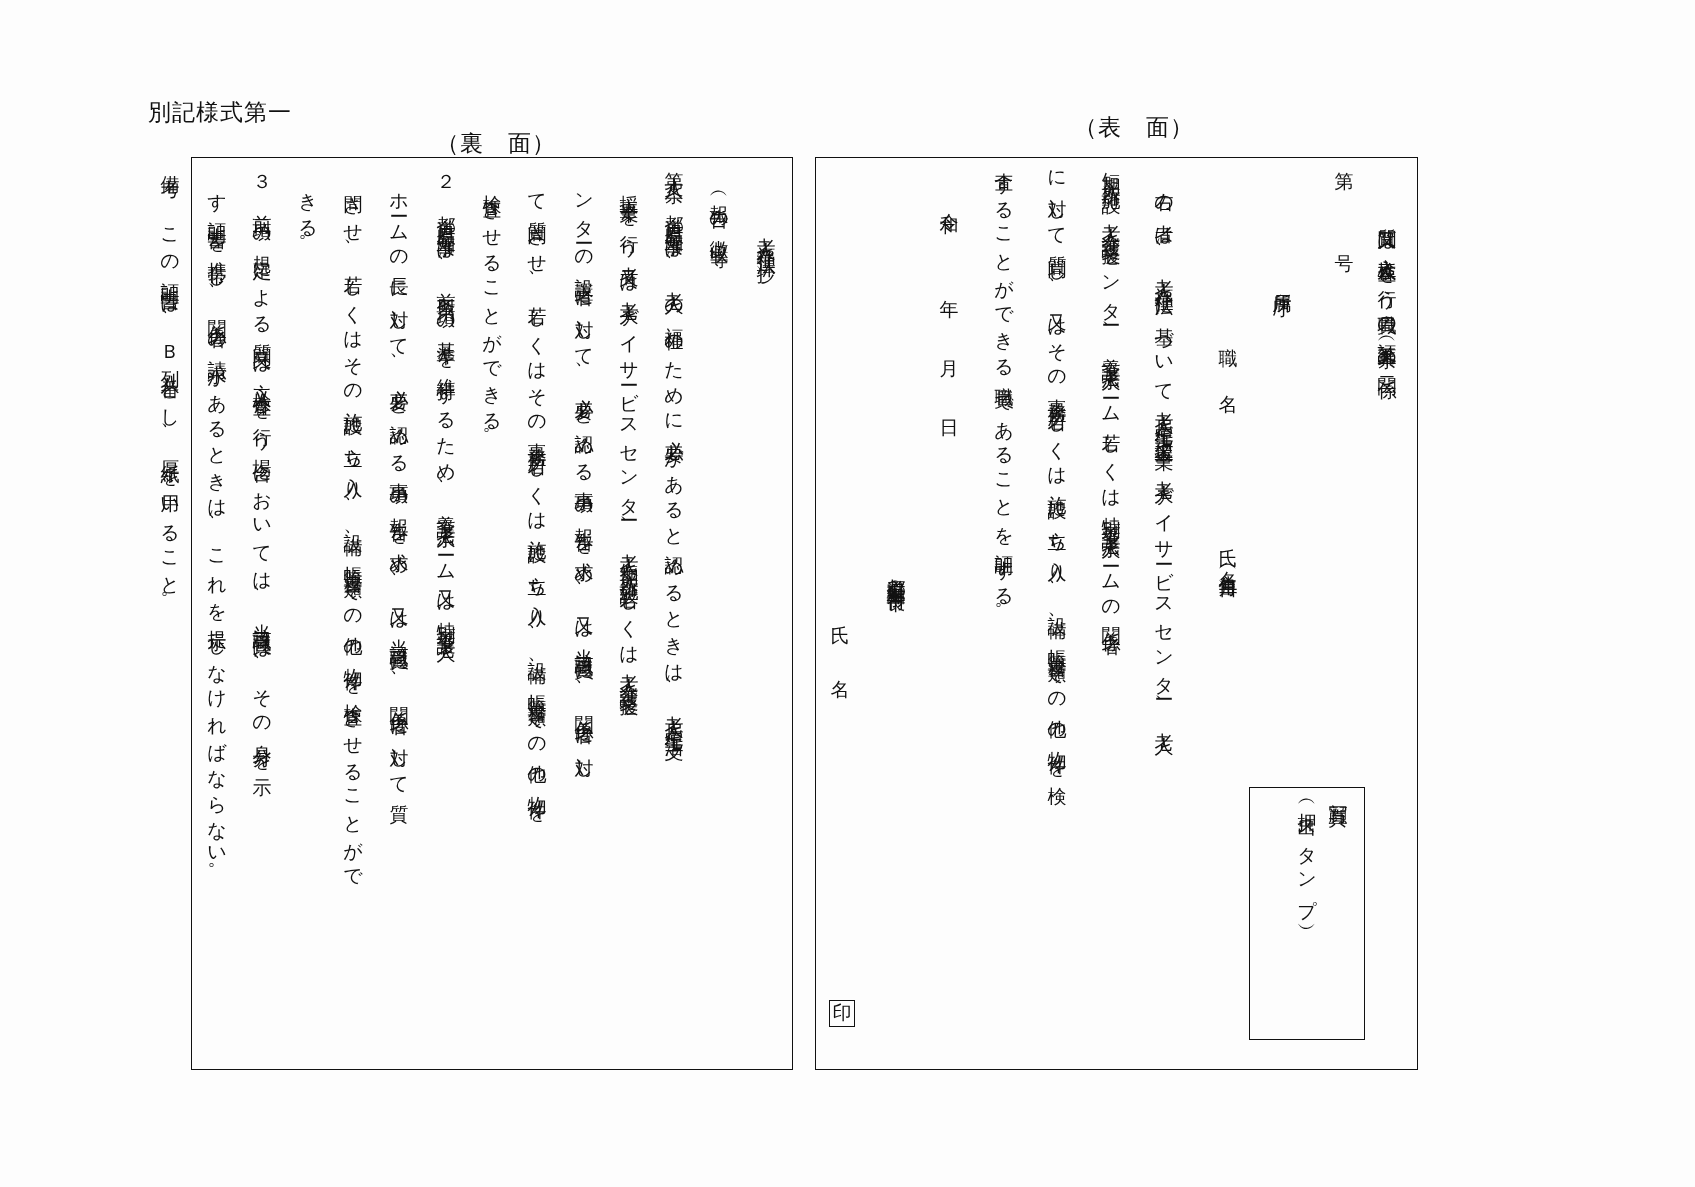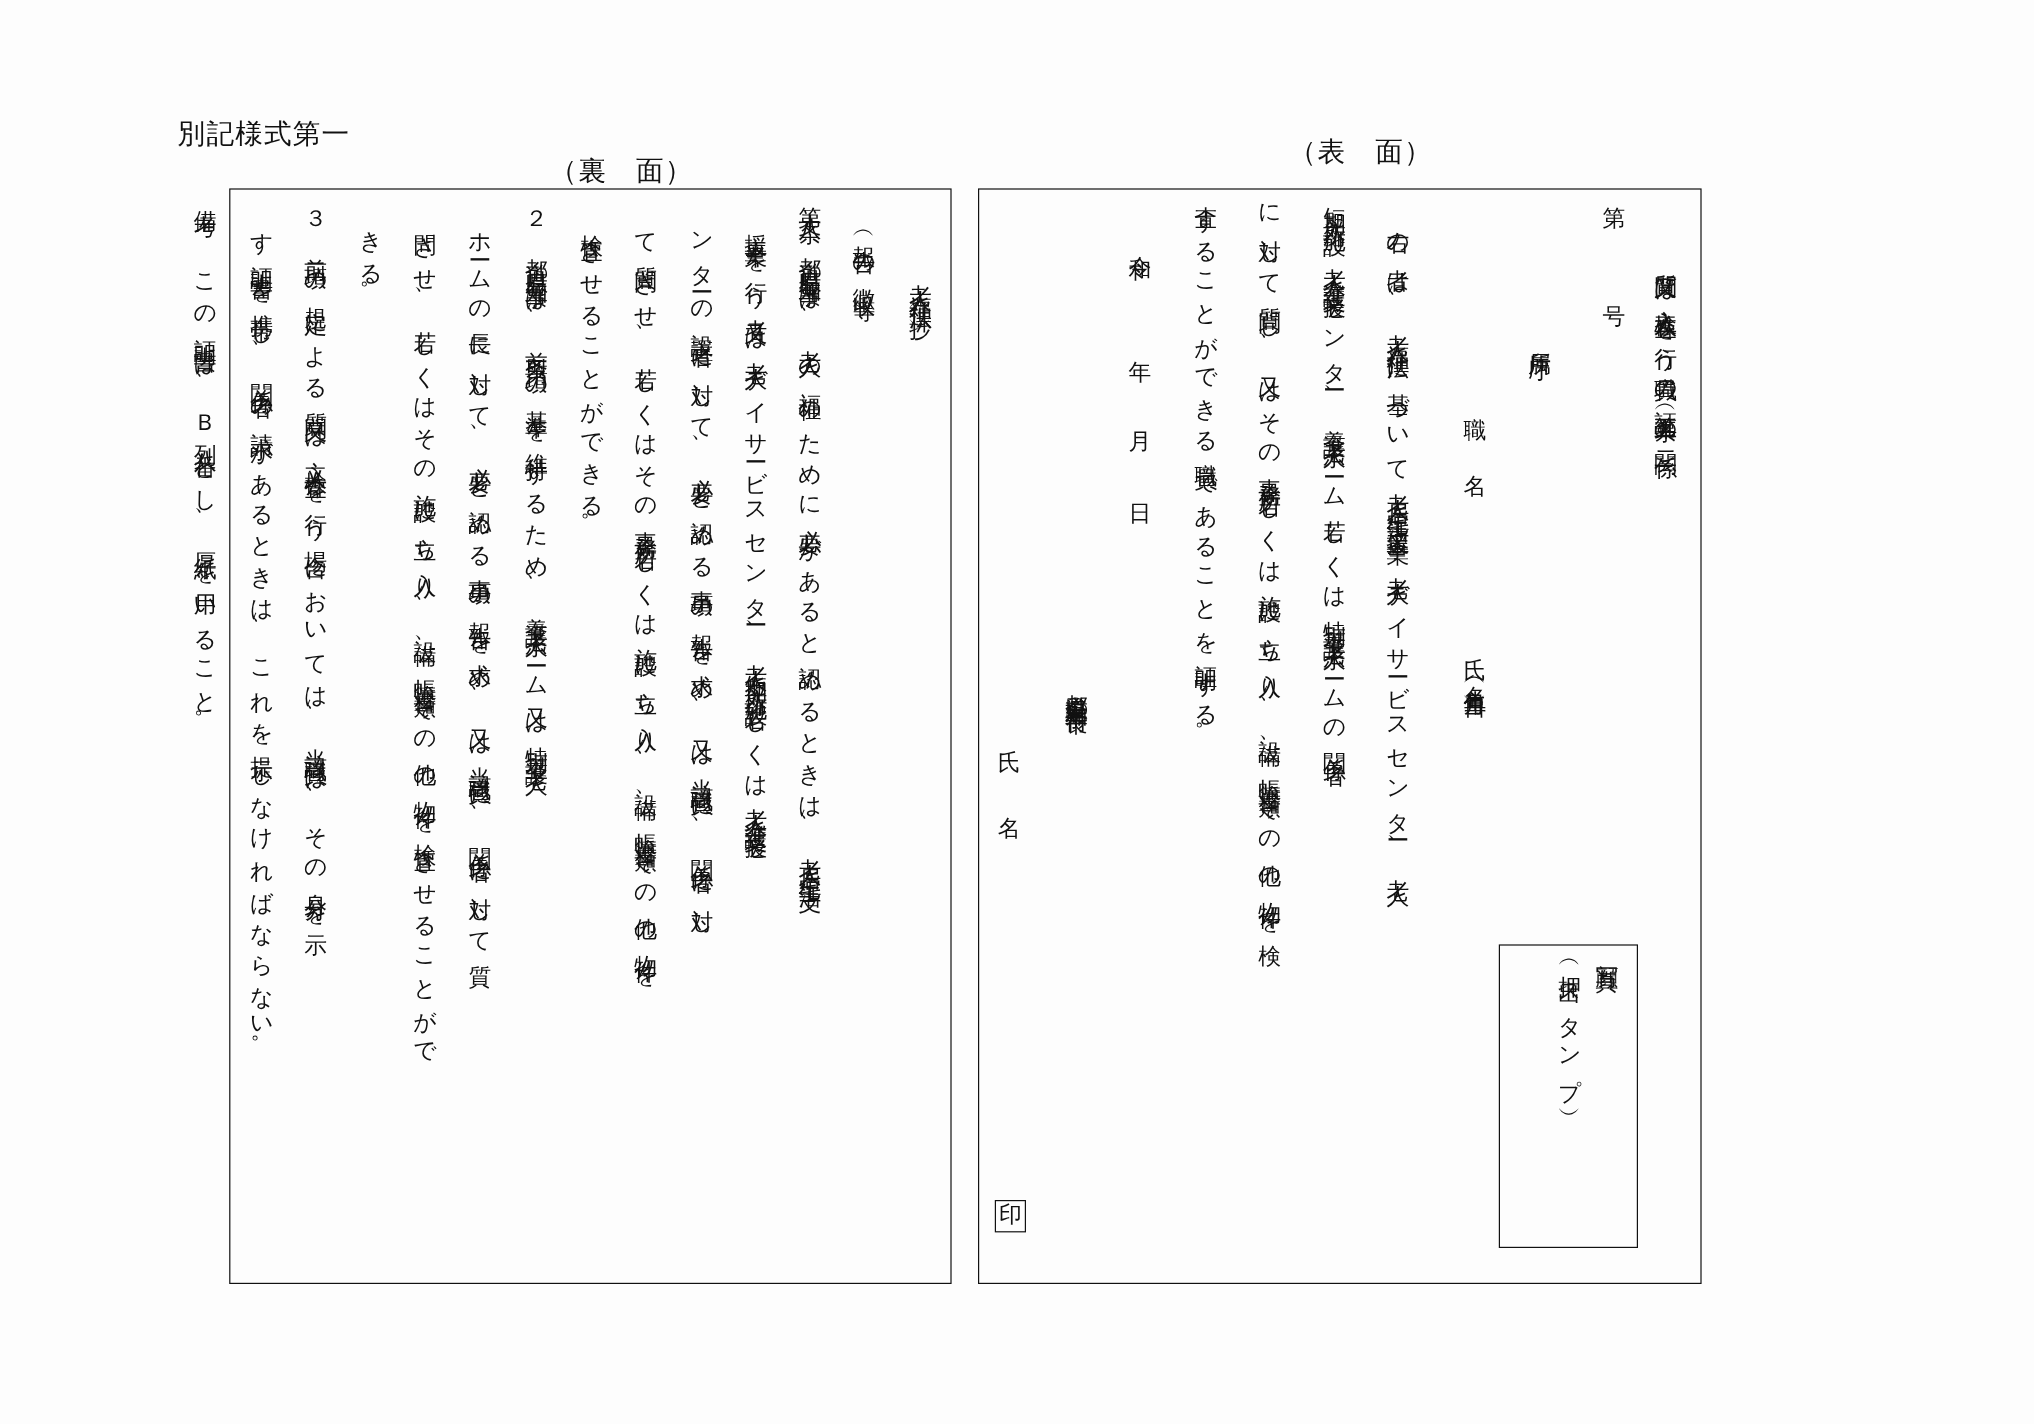--- a/index.html
+++ b/index.html
@@ -22,21 +22,21 @@
     width: 22px;
   }
   .col.tight { letter-spacing: 2px; }
   .stamp { border: 1.5px solid #111; box-sizing: border-box; font-size: 19px; line-height: 22px; text-align: center; }
 </style>
 </head>
 <body>
 
 <div class="abs htext" style="left:148px; top:101px;">別記様式第一</div>
 
-<div class="abs htext" style="left:458px; top:132px;">（裏　面）</div>
+<div class="abs htext" style="left:436px; top:132px;">（裏　面）</div>
 
 <div class="col" style="left:160px; top:160px;">備考</div>
 <div class="col" style="left:160px; top:215px;">この証明書は、Ｂ列八番とし、厚紙を用いること。</div>
 
 <div class="box" style="left:191px; top:157px; width:602px; height:913px;">
 </div>
 
 <div class="col" style="left:756px; top:222px;">老人福祉法（抄）</div>
 <div class="col" style="left:709px; top:185px;">（報告の徴収等）</div>
 

